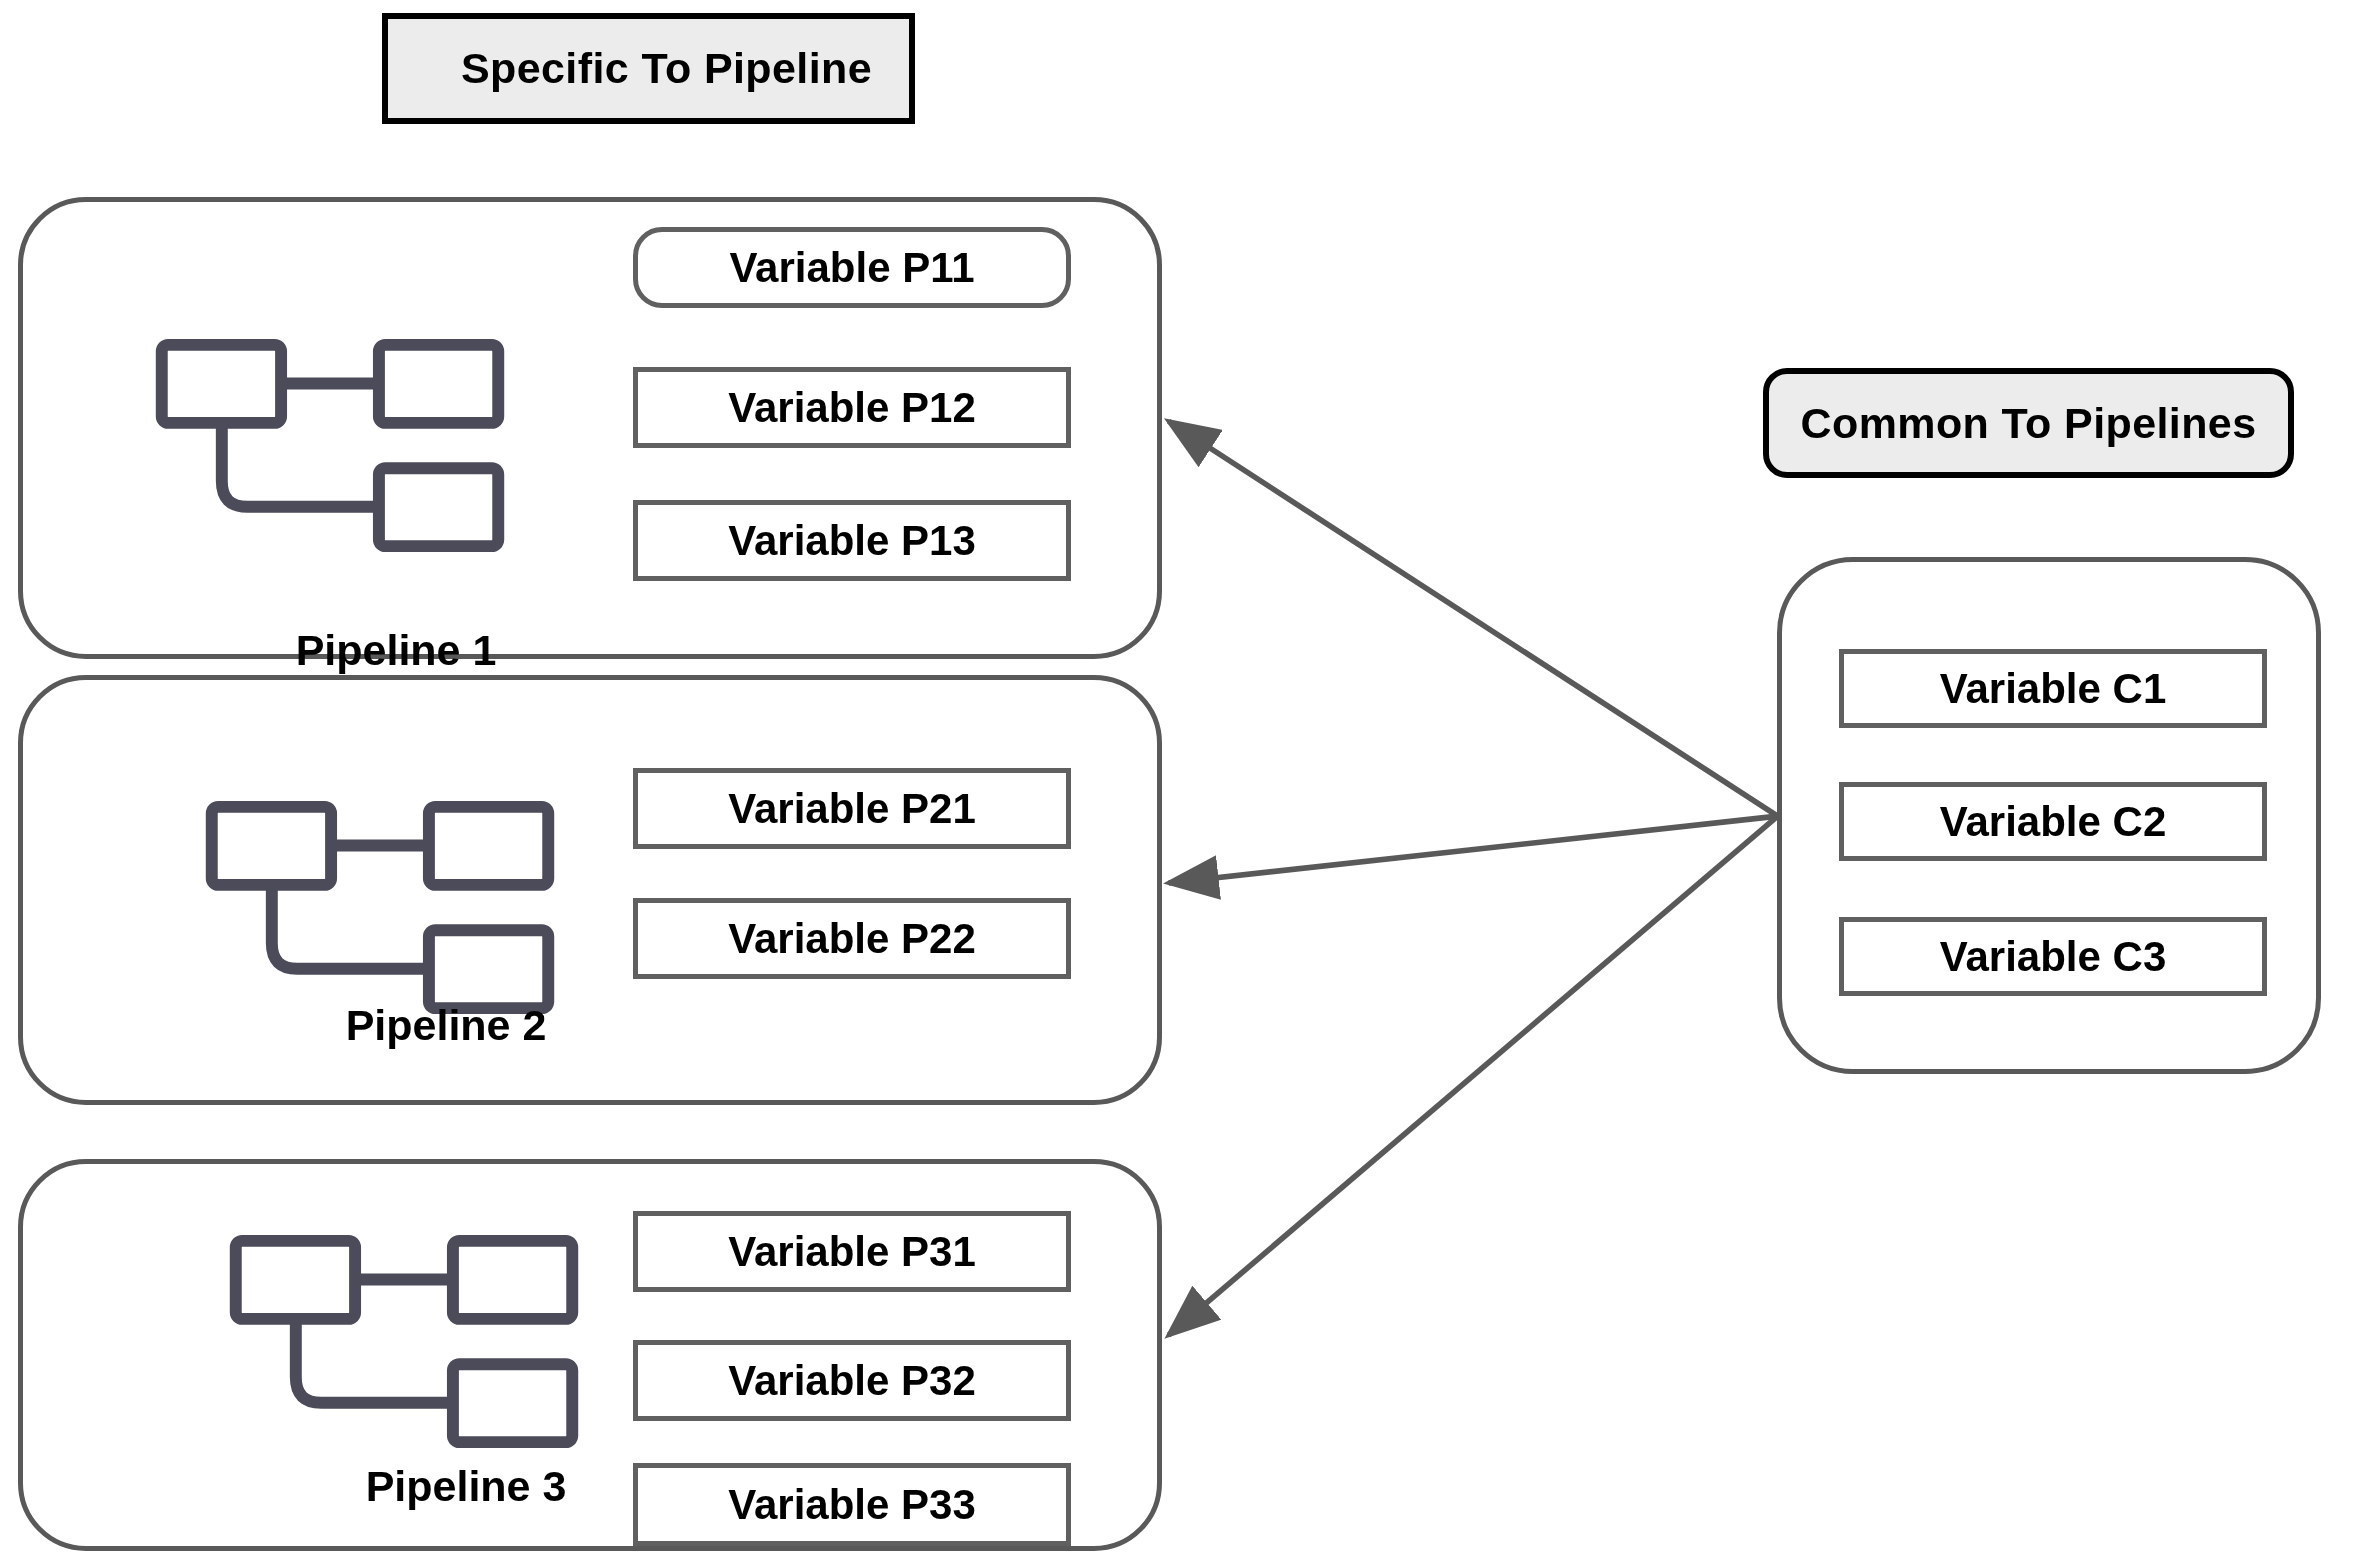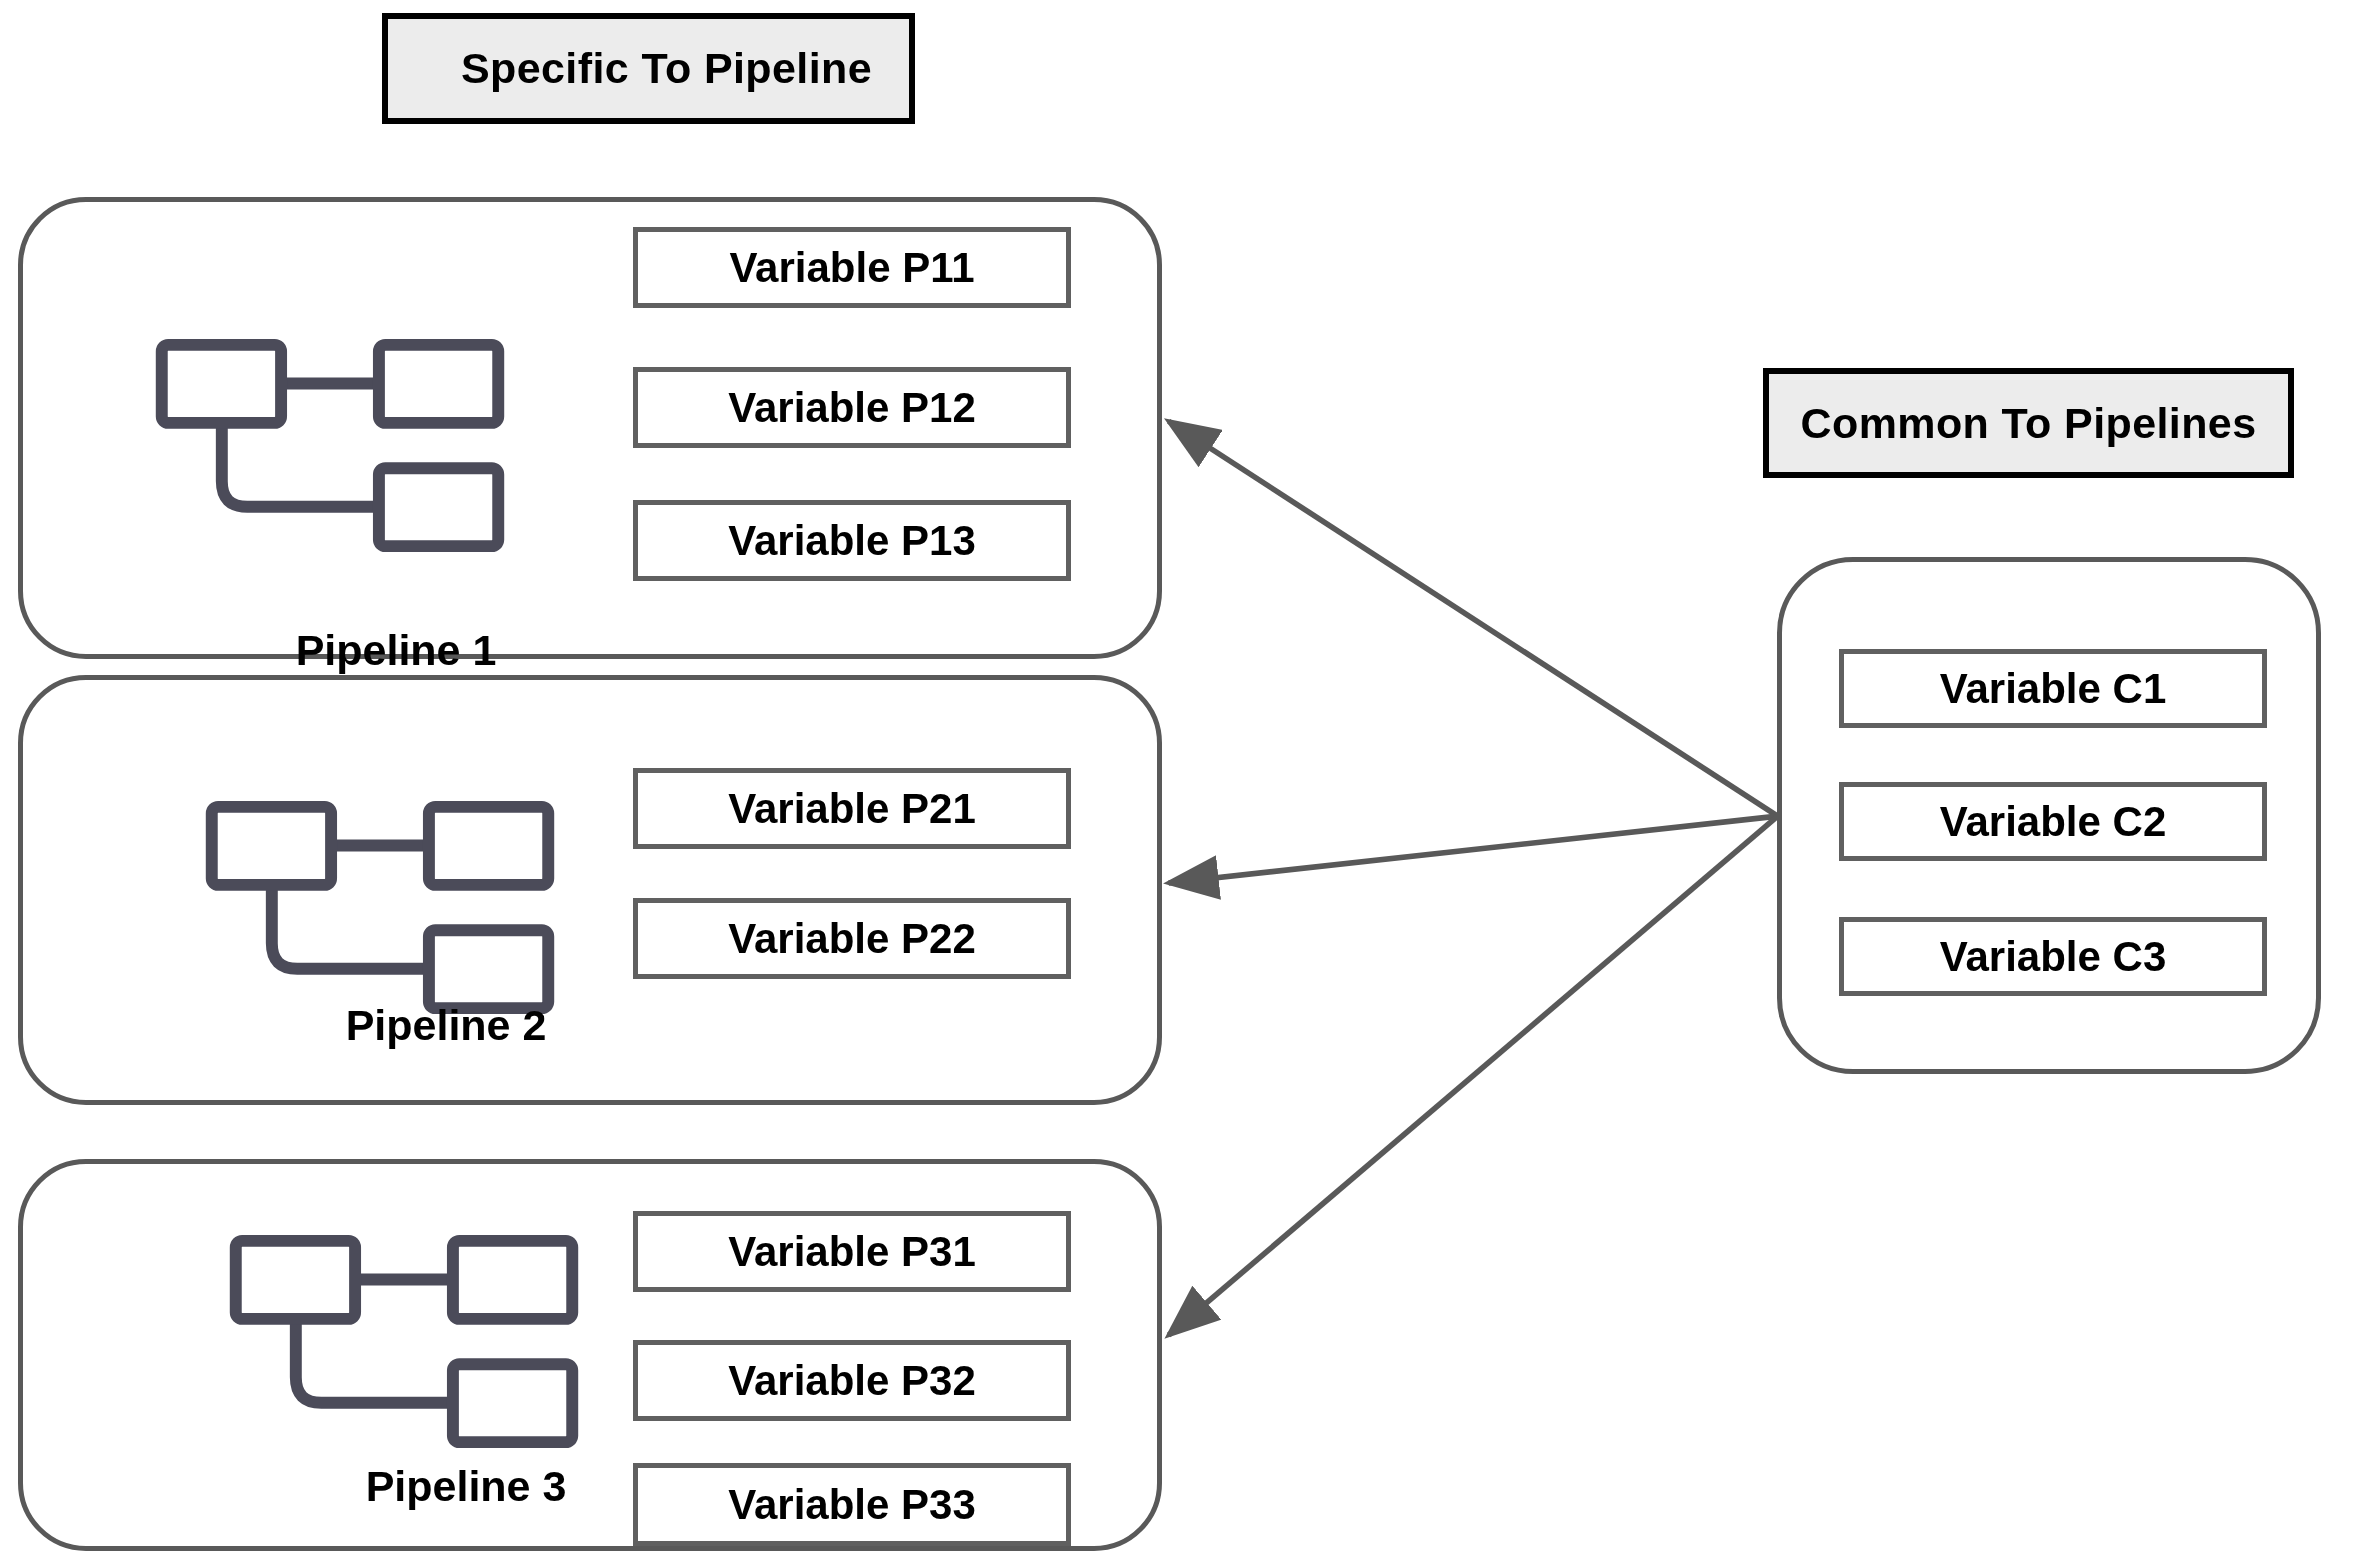--- a/index.html
+++ b/index.html
@@ -79,35 +79,35 @@
     <g stroke="#595959" stroke-width="7" fill="none">
       <line x1="2233" y1="1025" x2="1468" y2="529" marker-end="url(#ah)"></line>
       <line x1="2233" y1="1025" x2="1468" y2="1109" marker-end="url(#ah)"></line>
       <line x1="2233" y1="1025" x2="1468" y2="1677" marker-end="url(#ah)"></line>
     </g>
   </svg>
 
   <div class="hdr" style="left:382px; top:12.7px; width:533px; height:111px;padding-left:36px;">
     <span>Specific To Pipeline</span>
   </div>
-  <div class="hdr" style="left:1763px; top:368px; width:531px; height:110px;">
+  <div class="hdr" style="left:1763px; top:368px; width:531px; height:110px;border-radius:24px;">
     <span>Common To Pipelines</span>
   </div>
 
   <div class="card" style="left:18.3px; top:197px; width:1144px; height:462px;"></div>
   <svg class="picon" style="left:155px; top:338px;" width="350" height="223" viewBox="0 0 440 280">
     <g fill="none" stroke="#4b4b59" stroke-width="15">
       <path d="M158 57 H281"></path>
       <path d="M84 106 V180 Q84 212 116 212 H281"></path>
       <rect x="8.5" y="8.5" width="150" height="98" rx="8"></rect>
       <rect x="281.5" y="8.5" width="150" height="98" rx="8"></rect>
       <rect x="281.5" y="163.5" width="150" height="98" rx="8"></rect>
     </g>
   </svg>
-  <div class="varbox" style="left:633px; top:227px; width:438px; height:81px;">
+  <div class="varbox" style="left:633px; top:227px; width:438px; height:81px;border-radius:29px;">
     <span>Variable P11</span>
   </div>
   <div class="varbox" style="left:633px; top:367px; width:438px; height:81px;text-align:right;">
     <span>Variable P12</span>
   </div>
   <div class="varbox" style="left:633px; top:500px; width:438px; height:81px;text-align:right;">
     <span>Variable P13</span>
   </div>
   <div class="plabel" style="left:157px; top:607px;margin-top:18px;">Pipeline 1</div>
 

